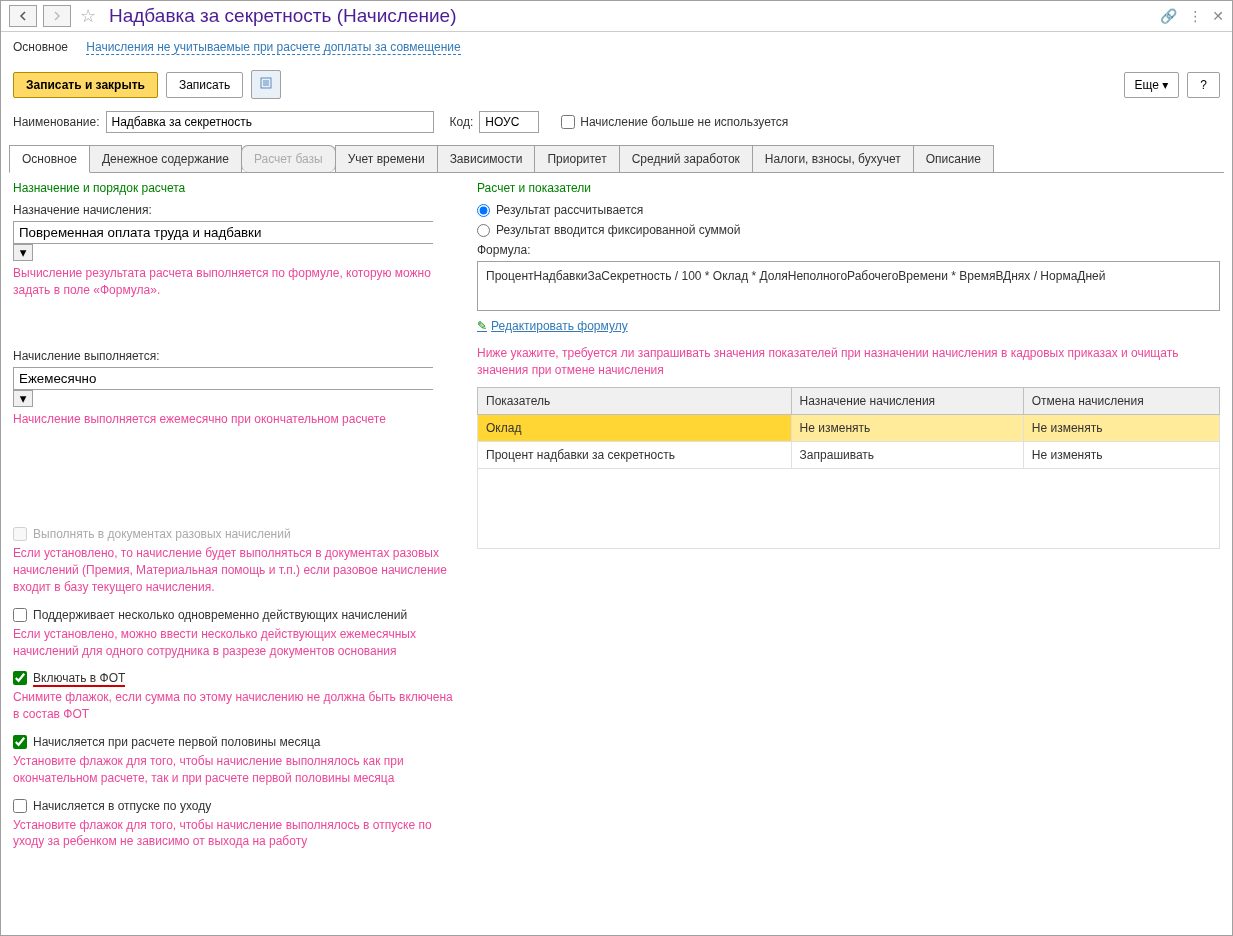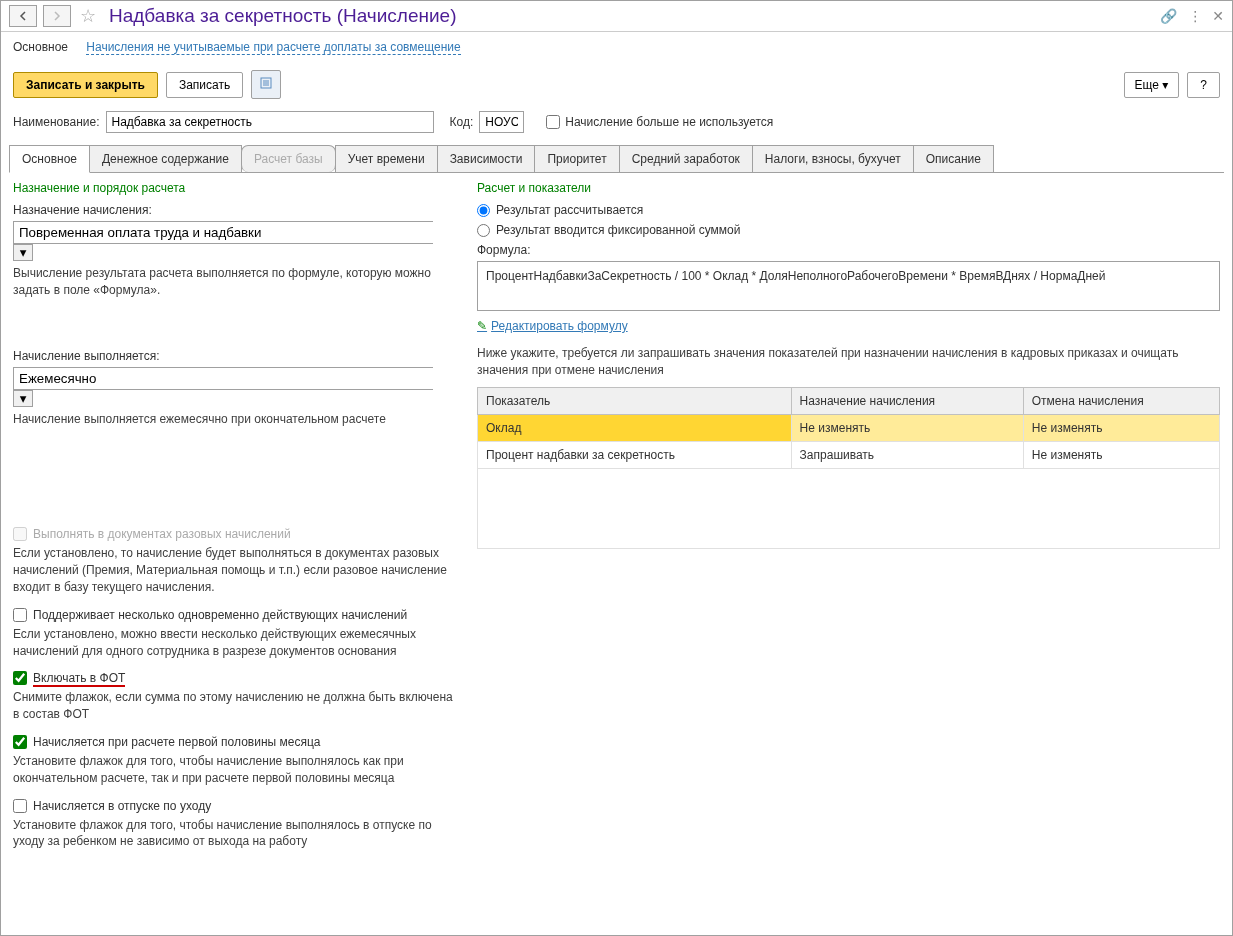--- a/index.html
+++ b/index.html
@@ -19,36 +19,36 @@
 .toolbar { padding: 8px 12px; display: flex; gap: 8px; align-items: center; }
 .btn { padding: 5px 12px; border: 1px solid #a0a0a0; background: #fff; cursor: pointer; border-radius: 2px; font-size: 12px; }
 .btn-primary { background: #ffd966; border-color: #b08c00; font-weight: bold; }
 .btn-icon { width: 30px; padding: 5px 0; text-align: center; background: #eaf0f7; }
 .btn-more { padding: 5px 10px; }
 .spacer { flex: 1; }
 .form-row { padding: 4px 12px; display: flex; align-items: center; gap: 6px; }
 .form-row label { white-space: nowrap; }
 .text-input { border: 1px solid #a0a0a0; padding: 3px 5px; font-size: 12px; }
 .text-input.name { width: 328px; }
-.text-input.code { width: 45px; }
+.text-input.code { width: 60px; }
 .checkbox-row { display: flex; align-items: center; gap: 5px; }
 .checkbox-row input[type=checkbox] { width: 14px; height: 14px; }
 .tabs { display: flex; margin: 8px 8px 0 8px; border-bottom: 1px solid #a0a0a0; }
 .tab { padding: 6px 12px; border: 1px solid #a0a0a0; border-bottom: none; background: #f0f0f0; cursor: pointer; margin-right: -1px; position: relative; }
 .tab.active { background: #fff; border-bottom: 1px solid #fff; margin-bottom: -1px; z-index: 2; }
 .tab.disabled { color: #aaa; border-radius: 7px; }
 .content { display: flex; padding: 8px 12px; gap: 24px; }
 .col-left { width: 440px; }
 .col-right { flex: 1; }
 .section-title { color: #008000; margin-bottom: 8px; }
 .field-label { margin-bottom: 4px; display: block; }
 .dropdown { display: flex; flex-direction: column; }
 .dropdown input { flex: 1; border: 1px solid #a0a0a0; padding: 3px 5px; border-right: none; }
 .dropdown button { width: 20px; border: 1px solid #a0a0a0; background: #f0f0f0; cursor: pointer; }
-.hint { color: #404040; font-size: 12px; margin-top: 4px; line-height: 1.4; }
+.hint { color: #ec4899; font-size: 12px; margin-top: 4px; line-height: 1.4; }
 .block { margin-bottom: 14px; }
 .radio-row { display: flex; align-items: center; gap: 6px; margin-bottom: 6px; }
 .formula-box { border: 1px solid #a0a0a0; padding: 6px 8px; min-height: 50px; line-height: 1.4; margin-bottom: 8px; }
 .edit-link { color: #337ab7; text-decoration: underline; display: inline-flex; align-items: center; gap: 4px; cursor: pointer; margin-bottom: 8px; }
 .edit-link .pencil { color: #008000; }
 .indicator-table { width: 100%; border: 1px solid #a0a0a0; border-collapse: collapse; margin-top: 8px; }
 .indicator-table th { background: #f0f0f0; border: 1px solid #c0c0c0; padding: 6px 8px; text-align: left; font-weight: normal; }
 .indicator-table td { border: 1px solid #e0e0e0; padding: 6px 8px; }
 .indicator-table tr.selected td { background: #ffeb99; }
 .indicator-table tr.selected td:first-child { background: #ffd633; }

